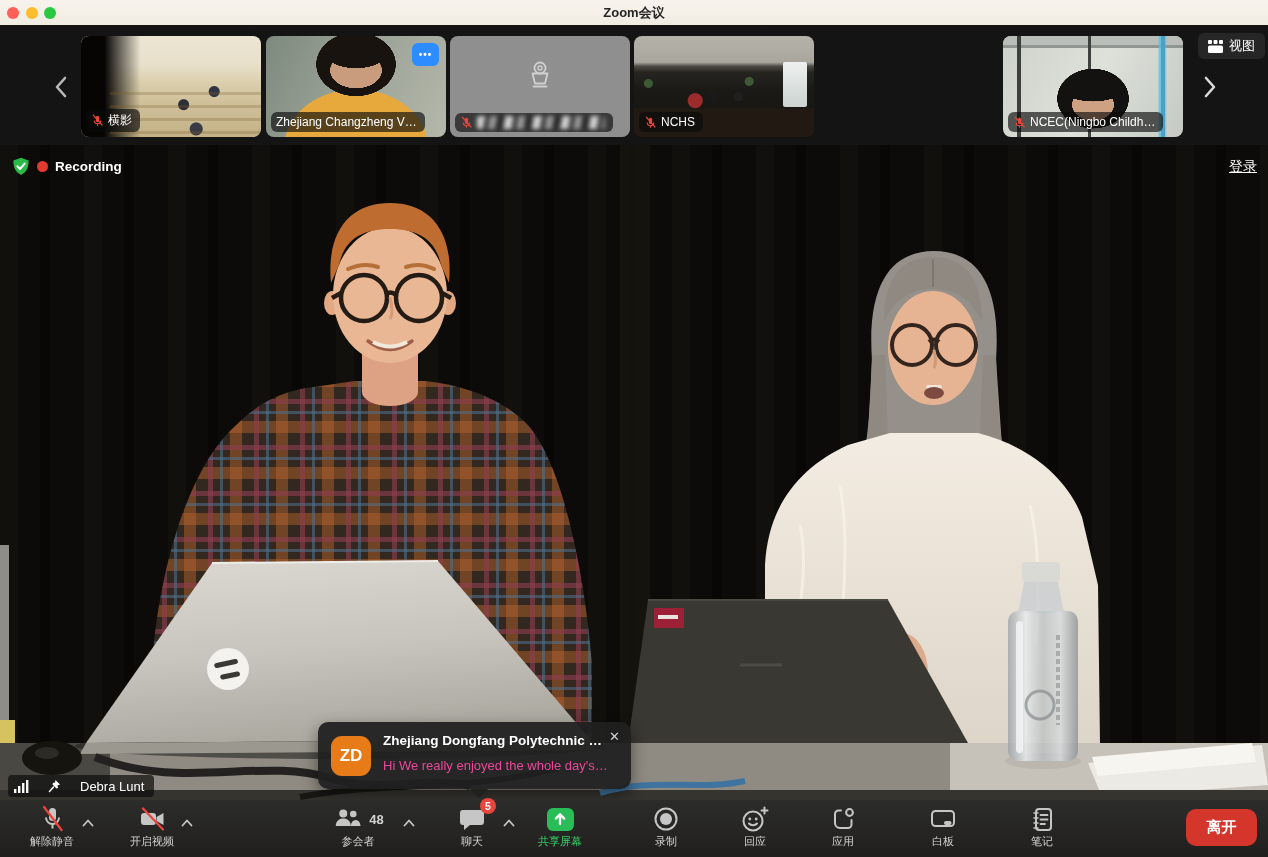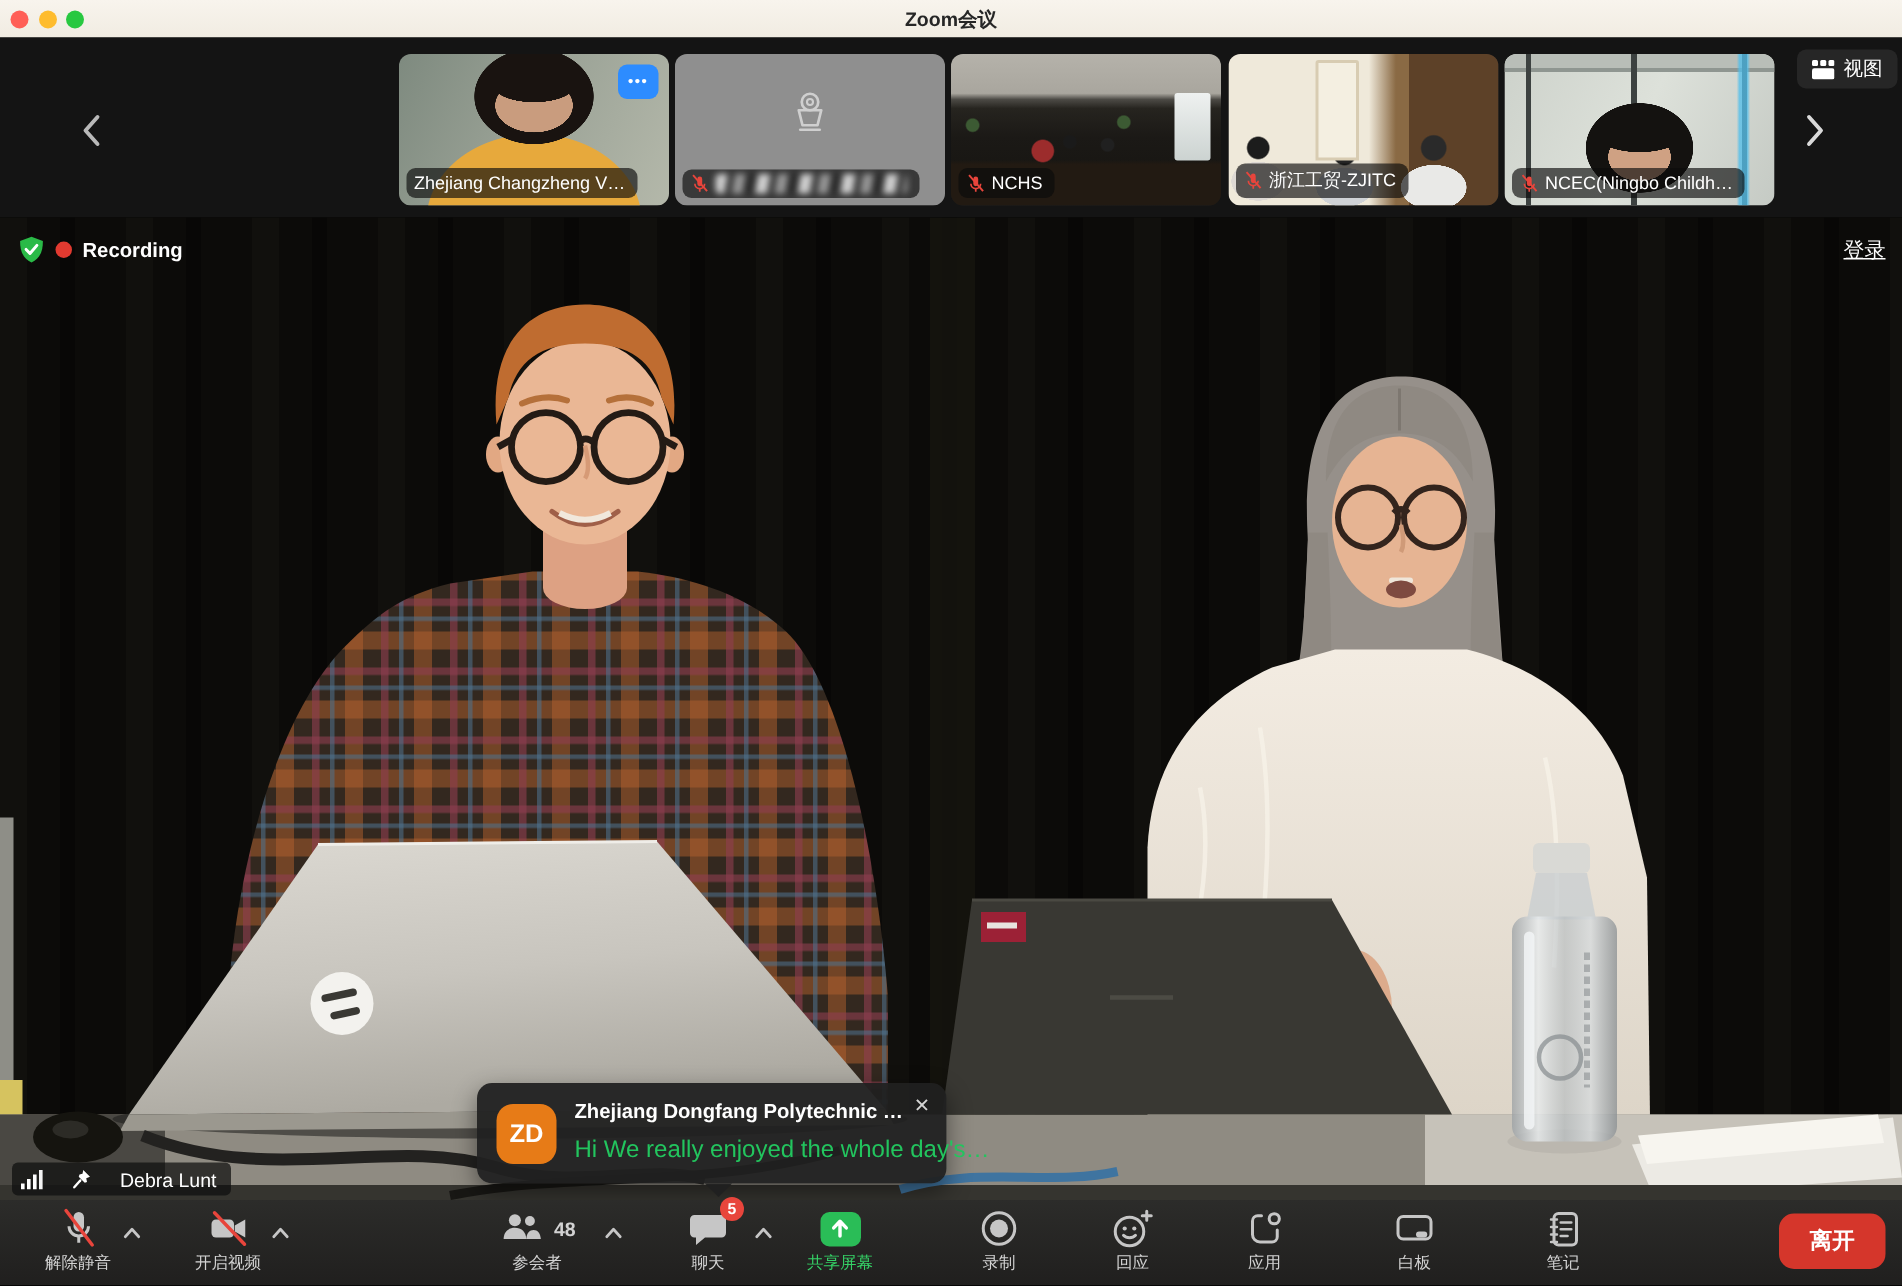--- a/index.html
+++ b/index.html
@@ -93,21 +93,21 @@
                gap:19px;background:rgba(14,14,14,.72);border-radius:4px;padding:0 10px 0 6px;
                color:#fff;font-size:13px;}
   .chat-popup{position:absolute;left:318px;top:577px;width:313px;height:67px;cursor:pointer;
               background:rgba(32,32,32,.94);border-radius:10px;box-shadow:0 6px 16px rgba(0,0,0,.45);}
   .chat-arrow{position:absolute;left:152px;top:67px;width:0;height:0;
               border:9px solid rgba(0,0,0,0);border-bottom:none;border-top-color:rgba(32,32,32,.94);}
   .chat-avatar{position:absolute;left:13px;top:14px;width:40px;height:40px;border-radius:11px;
                background:#e77b17;color:#fff;font-weight:bold;font-size:17px;
                display:flex;align-items:center;justify-content:center;}
   .chat-sender{position:absolute;left:65px;top:11px;font-size:13.5px;color:#fff;font-weight:600;white-space:nowrap;}
-  .chat-msg{position:absolute;left:65px;top:36px;font-size:16px;color:#22c55e;white-space:nowrap;}
+  .chat-msg{position:absolute;left:65px;top:36px;font-size:13px;color:#ec4899;white-space:nowrap;}
   .chat-close{position:absolute;right:11px;top:7px;color:#d4d4d4;font-size:13px;cursor:pointer;}
 
   
   .toolbar{position:absolute;left:0;top:800px;width:1268px;height:57px;
            background:linear-gradient(#2c2c2a,#201f1e);}
   .tb-item{position:absolute;top:4px;transform:translateX(-50%);display:flex;flex-direction:column;
            align-items:center;cursor:pointer;width:max-content;}
   .tb-ic{height:30px;display:flex;align-items:center;justify-content:center;gap:5px;position:relative;}
   .tb-label{font-size:11px;color:#d2d2d2;margin-top:0px;}
   .tb-count{font-size:13px;color:#d2d2d2;margin-left:2px;font-weight:bold;}
@@ -134,20 +134,32 @@
     <div class="win-title">Zoom会议</div>
   </div>
 
   <div class="filmstrip">
     <button class="strip-nav left">
       <svg width="16" height="24" viewBox="0 0 16 24">
           <polyline points="12,3 4,12 12,21" fill="none" stroke="#b9b9b9" stroke-width="2.6" stroke-linecap="round" stroke-linejoin="round"></polyline>
         </svg>
     </button>
 
+    <div class="thumb t1" style="left:81px">
+      <div class="scene"></div>
+      <div class="name-tag">
+        <svg width="13" height="13" viewBox="0 0 16 16">
+            <path d="M8 2a2 2 0 0 1 2 2v4a2 2 0 1 1-4 0V4a2 2 0 0 1 2-2z" fill="#e8453c"></path>
+            <path d="M4 8a4 4 0 0 0 8 0" stroke="#e8453c" stroke-width="1.4" fill="none"></path>
+            <path d="M8 12v2.5" stroke="#e8453c" stroke-width="1.4"></path>
+            <path d="M2.5 1l11.5 13" stroke="#e8453c" stroke-width="1.6"></path>
+          </svg>
+        <span>横影</span>
+      </div>
+    </div>
 
     <div class="thumb t2" style="left:266px">
       <div class="scene"></div>
       <div class="more-btn">
           <span>•••</span>
         </div>
       <div class="name-tag">
         <span>Zhejiang Changzheng V…</span>
       </div>
     </div>
@@ -177,32 +189,20 @@
         <svg width="13" height="13" viewBox="0 0 16 16">
             <path d="M8 2a2 2 0 0 1 2 2v4a2 2 0 1 1-4 0V4a2 2 0 0 1 2-2z" fill="#e8453c"></path>
             <path d="M4 8a4 4 0 0 0 8 0" stroke="#e8453c" stroke-width="1.4" fill="none"></path>
             <path d="M8 12v2.5" stroke="#e8453c" stroke-width="1.4"></path>
             <path d="M2.5 1l11.5 13" stroke="#e8453c" stroke-width="1.6"></path>
           </svg>
         <span>NCHS</span>
       </div>
     </div>
 
-    <div class="thumb t5" style="left:819px">
-      <div class="scene"></div>
-      <div class="name-tag">
-        <svg width="13" height="13" viewBox="0 0 16 16">
-            <path d="M8 2a2 2 0 0 1 2 2v4a2 2 0 1 1-4 0V4a2 2 0 0 1 2-2z" fill="#e8453c"></path>
-            <path d="M4 8a4 4 0 0 0 8 0" stroke="#e8453c" stroke-width="1.4" fill="none"></path>
-            <path d="M8 12v2.5" stroke="#e8453c" stroke-width="1.4"></path>
-            <path d="M2.5 1l11.5 13" stroke="#e8453c" stroke-width="1.6"></path>
-          </svg>
-        <span>浙江工贸-ZJITC</span>
-      </div>
-    </div>
 
     <div class="thumb t6" style="left:1003px">
       <div class="scene"></div>
       <div class="name-tag">
         <svg width="13" height="13" viewBox="0 0 16 16">
             <path d="M8 2a2 2 0 0 1 2 2v4a2 2 0 1 1-4 0V4a2 2 0 0 1 2-2z" fill="#e8453c"></path>
             <path d="M4 8a4 4 0 0 0 8 0" stroke="#e8453c" stroke-width="1.4" fill="none"></path>
             <path d="M8 12v2.5" stroke="#e8453c" stroke-width="1.4"></path>
             <path d="M2.5 1l11.5 13" stroke="#e8453c" stroke-width="1.6"></path>
           </svg>

